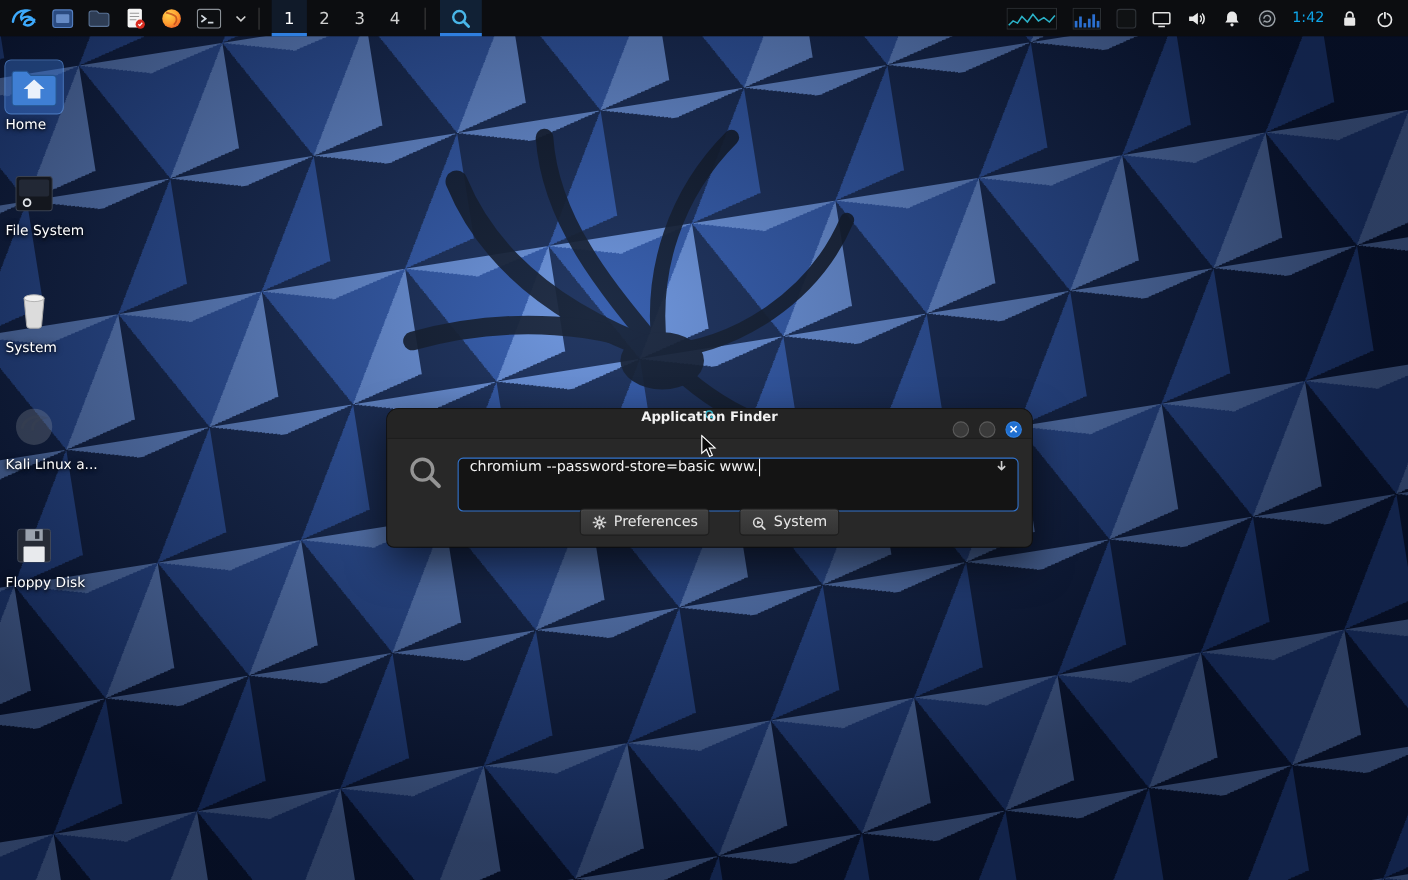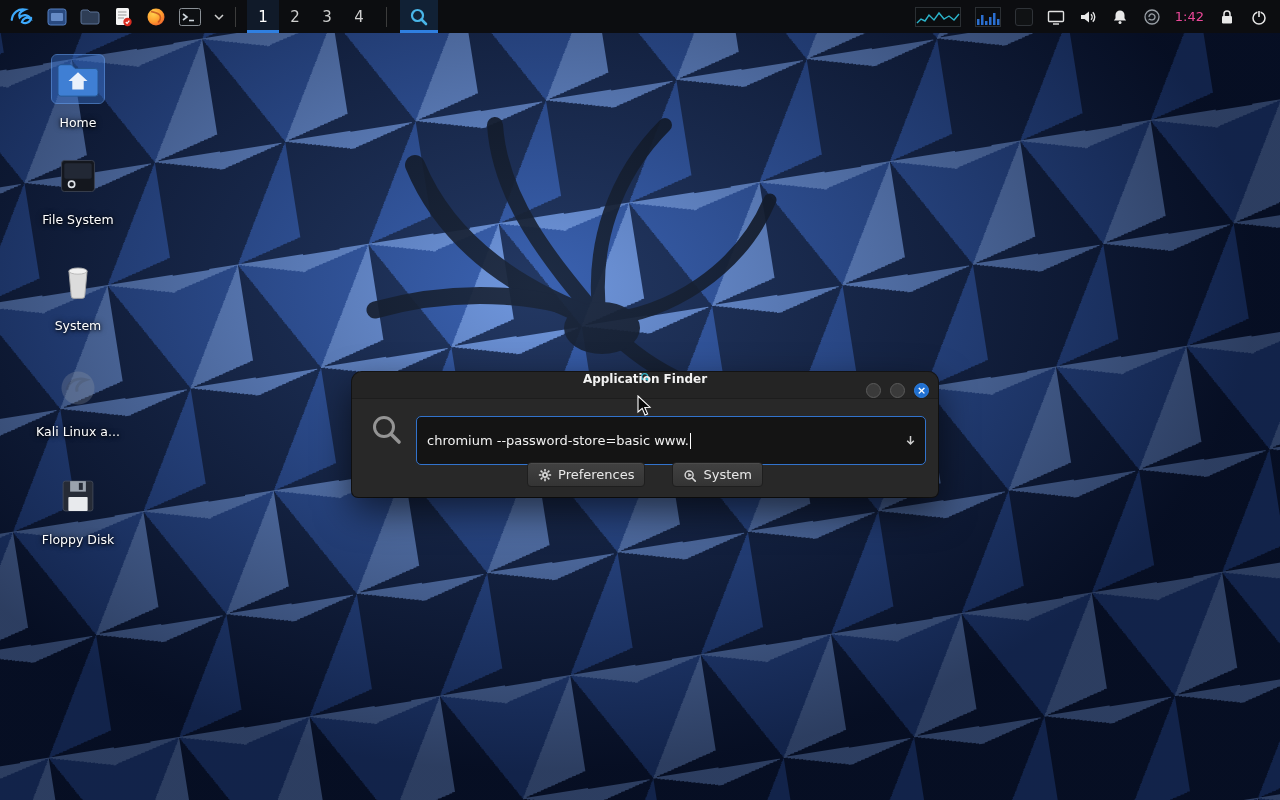--- a/index.html
+++ b/index.html
@@ -30,26 +30,26 @@
   .pl-launchers { display:flex; align-items:center; gap:11px; margin-left:12px; }
   .launcher { display:flex; align-items:center; justify-content:center; height:33px; cursor:default; }
   .sep { width:1px; height:20px; background:#3c3c3c; margin:0 11px; }
   .ws { width:32px; height:33px; display:flex; align-items:center; justify-content:center;
     font-size:15px; color:#cfcfcf; border-bottom:3px solid transparent; padding-top:3px; }
   .ws.active { color:#fff; border-bottom-color:#2f7fe0; background:rgba(47,127,224,.12); }
   .task-btn { width:38px; height:33px; display:flex; align-items:center; justify-content:center;
     background:rgba(47,127,224,.18); border-bottom:3px solid #2f7fe0; padding-top:3px; margin-left:2px; }
   .spacer { flex:1; }
   .pl-right { display:flex; align-items:center; gap:14px; margin-right:4px; }
-  .clock { font-size:13px; color:#ec4899; }
+  .clock { font-size:13px; color:#0ea5e9; }
   .blackbox { width:18px; height:18px; background:#101214; border:1px solid #2f3338; border-radius:3px; }
 
   
-  .dicon { position:absolute; width:110px; left:23px; display:flex; flex-direction:column;
-    align-items:center; gap:12px; z-index:5; }
+  .dicon { position:absolute; width:110px; left:5px; display:flex; flex-direction:column;
+    gap:2px; z-index:5; }
   .dicon .ic { width:52px; height:48px; display:flex; align-items:center; justify-content:center;
     border-radius:5px; }
   .dicon.selected .ic { background:rgba(62,126,226,.38); outline:1px solid rgba(95,155,240,.65); }
   .dlabel { font-size:12.5px; color:#fff; text-shadow:0 1px 3px #000, 0 0 6px rgba(0,0,0,.85); }
   .dicon.dim .ic svg { opacity:.5; }
 
   
   #finder { position:absolute; left:352px; top:372px; width:586px; height:125px;
     background:#282828; border-radius:10px 10px 6px 6px; z-index:40;
     box-shadow:0 14px 36px rgba(0,0,0,.6), 0 0 0 1px #161616; }
@@ -57,21 +57,21 @@
     border-radius:10px 10px 0 0; background:#242424; border-bottom:1px solid #1d1d1d; position:relative;flex-direction:column; }
   .title { position:absolute; left:0; right:0; text-align:center; font-weight:bold;
     font-size:12px; color:#f2f2f2; pointer-events:none; }
   .winbtns { margin-left:auto; display:flex; gap:9px; z-index:2; }
   .wbtn { width:15px; height:15px; border-radius:50%; background:#3a3a3a; border:1px solid #5a5a5a; }
   .wbtn.close { background:#1f6fd0; border-color:#2f7fe0; color:#fff; font-size:11px; font-weight:bold;
     display:flex; align-items:center; justify-content:center; line-height:1; }
   .search-glyph { position:absolute; left:18px; top:41px; }
   .cmd-input { position:absolute; left:64px; top:44px; width:510px; height:49px;
     background:#141414; border:1.5px solid #3273cc; border-radius:5px;
-    display:flex; align-items:center; padding:0 8px 0 10px; }
+    display:flex; align-items:flex-start; padding:0 8px 0 10px; }
   .cmd-text { font-size:13px; color:#f2f2f2; white-space:nowrap; overflow:hidden; }
   .caret { display:inline-block; width:1px; height:16px; background:#fff; margin-left:1px; vertical-align:middle; }
   .cmd-arrow { margin-left:auto; display:flex; align-items:center; }
   .btnrow { position:absolute; left:10px; right:10px; top:89px; height:27px;
     display:flex; align-items:center; justify-content:center;gap:27px; }
   .fbtn { display:flex; align-items:center; gap:6px; padding:4px 10px; font-size:13px; color:#e8e8e8;
     background:linear-gradient(#414141,#343434); border:1px solid #1e1e1e; border-radius:4px;
     box-shadow:inset 0 1px rgba(255,255,255,.06); }
 
   #cursor { position:absolute; left:636px; top:395px; z-index:100; }

